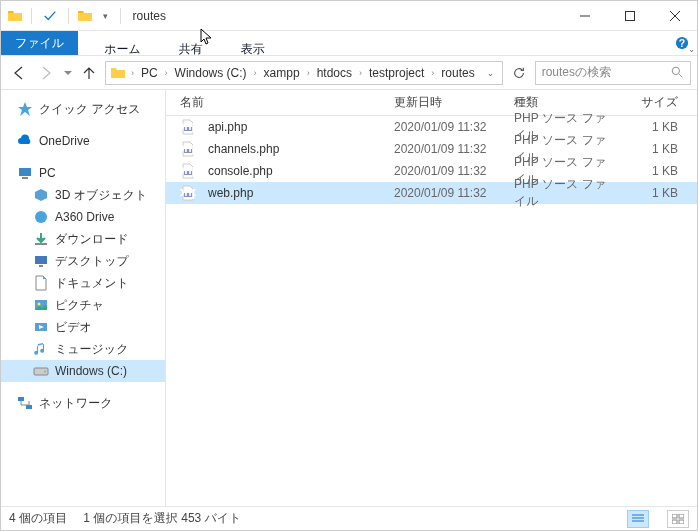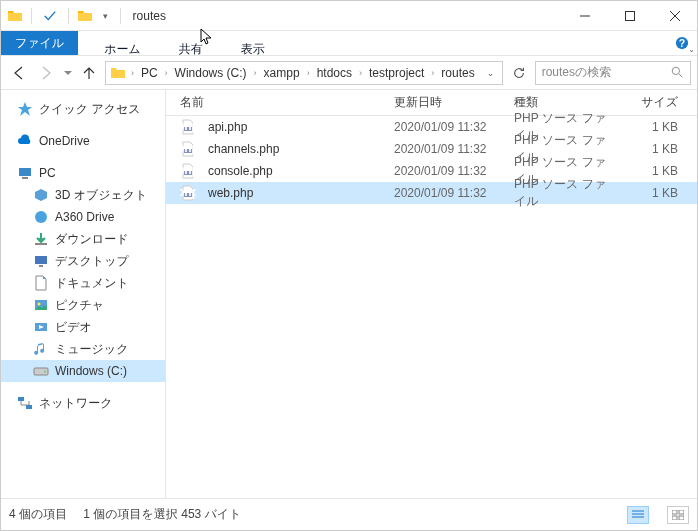--- a/index.html
+++ b/index.html
@@ -60,21 +60,21 @@
 .col-size { width: 60px; text-align: right; }
 .list-rows { flex: 1; }
 .row { height: 22px; display: flex; align-items: center; }
 .row.selected { background: #cce8ff; }
 .row .cell { padding: 0 8px; color: #333; }
 .row .cell.dim { color: #666; }
 .row .name-cell { width: 220px; display: flex; align-items: center; gap: 12px; padding-left: 14px; }
 .row .ficon { width:16px; height:16px; }
 
 
-.statusbar { height: 32px; border-top: 1px solid #e5e5e5; display: flex; align-items: center; padding: 0 8px; gap: 16px; color: #444; font-size: 11px; }
+.statusbar { height: 24px; border-top: 1px solid #e5e5e5; display: flex; align-items: center; padding: 0 8px; gap: 16px; color: #444; font-size: 11px; }
 .statusbar .spacer { flex:1; }
 .statusbar .viewbtn { width:22px; height:18px; border:1px solid #ccc; margin-left:2px; display:flex; align-items:center; justify-content:center; }
 .statusbar .viewbtn.active { background:#cce8ff; border-color:#99cfff; }
 
 svg { display:block; }
 </style>
 </head>
 <body>
 
 <div class="titlebar">

